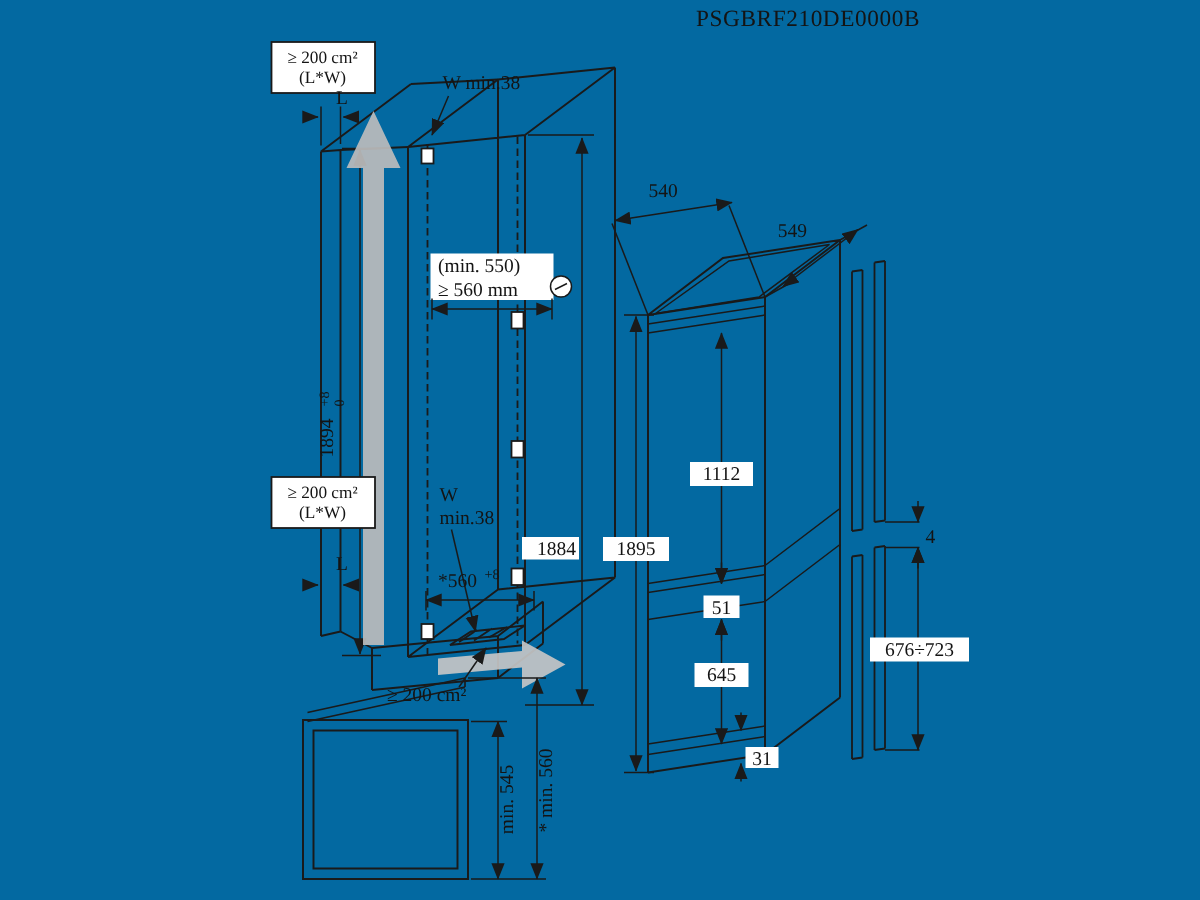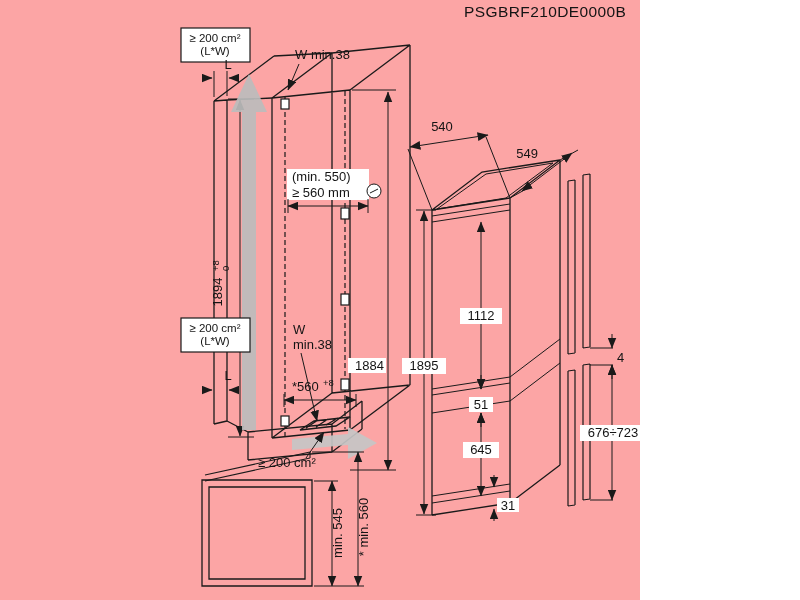--- a/index.html
+++ b/index.html
@@ -1,17 +1,17 @@
 <!DOCTYPE html>
 <html><head>
 <meta charset="utf-8">
 <style>
   html,body{margin:0;padding:0;background:#ffffff;}
-  .page{position:relative;width:640px;height:600px;background:#fca5a5;overflow:hidden;
-        font-family:Liberation Sans, sans-serif;}
+  .page{position:relative;width:800px;height:600px;background:#0369a1;overflow:hidden;
+        font-family:Liberation Serif, serif;}
   svg{display:block;}
   text{fill:#141414;}
   .title-text{font-size:15.5px;letter-spacing:.4px;}
   .dim-text{font-size:13px;}
   .box-text{font-size:11.5px;}
   .sup-text{font-size:9.5px;}
   .lbl-text{font-size:13px;}
 </style>
 </head>
 <body>

